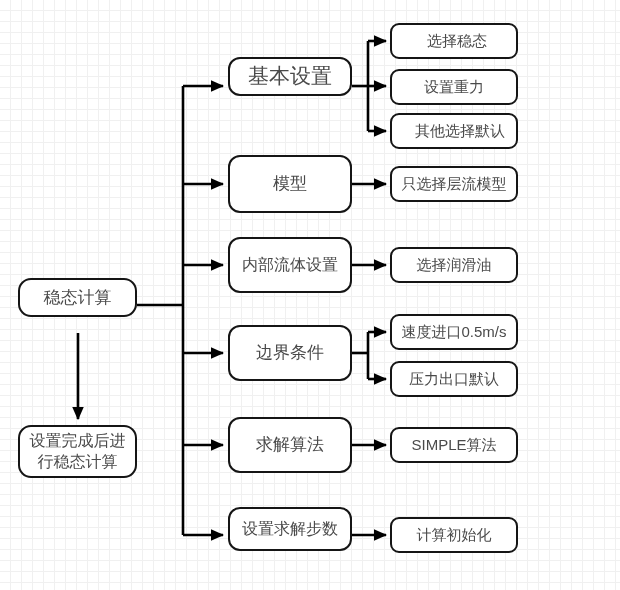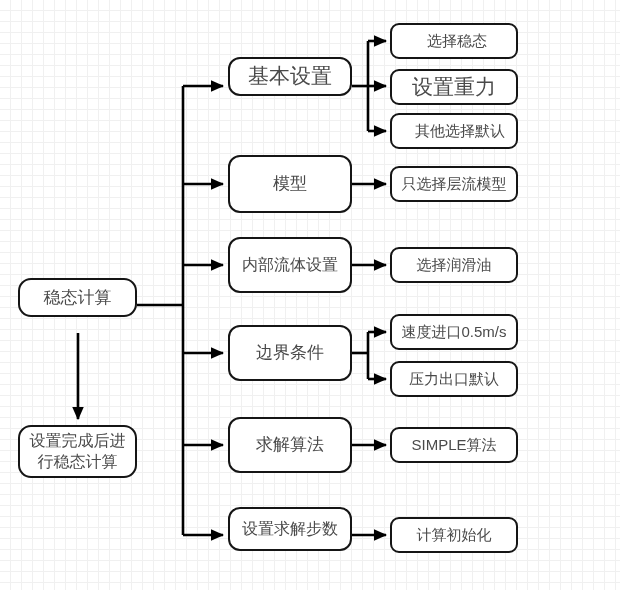--- a/index.html
+++ b/index.html
@@ -145,21 +145,21 @@
   </div>
 
   <div class="node lvl1" style="left:228px; top:507px; width:124px; height:44px; font-size:16px;">
     <span>设置求解步数</span>
   </div>
 
   <div class="node lvl2" style="left:390px; top:23px; width:128px; height:36px; font-size:15px;padding-left:6px;">
     <span>选择稳态</span>
   </div>
 
-  <div class="node lvl2" style="left:390px; top:69px; width:128px; height:36px; font-size:21px;font-family:Liberation Serif, serif;">
+  <div class="node lvl2" style="left:390px; top:69px; width:128px; height:36px; font-size:15px;">
     <span>设置重力</span>
   </div>
 
   <div class="node lvl2" style="left:390px; top:113px; width:128px; height:36px; font-size:15px;padding-left:12px;">
     <span>其他选择默认</span>
   </div>
 
   <div class="node lvl2" style="left:390px; top:166px; width:128px; height:36px; font-size:15px;align-items:center;">
     <span>只选择层流模型</span>
   </div>

